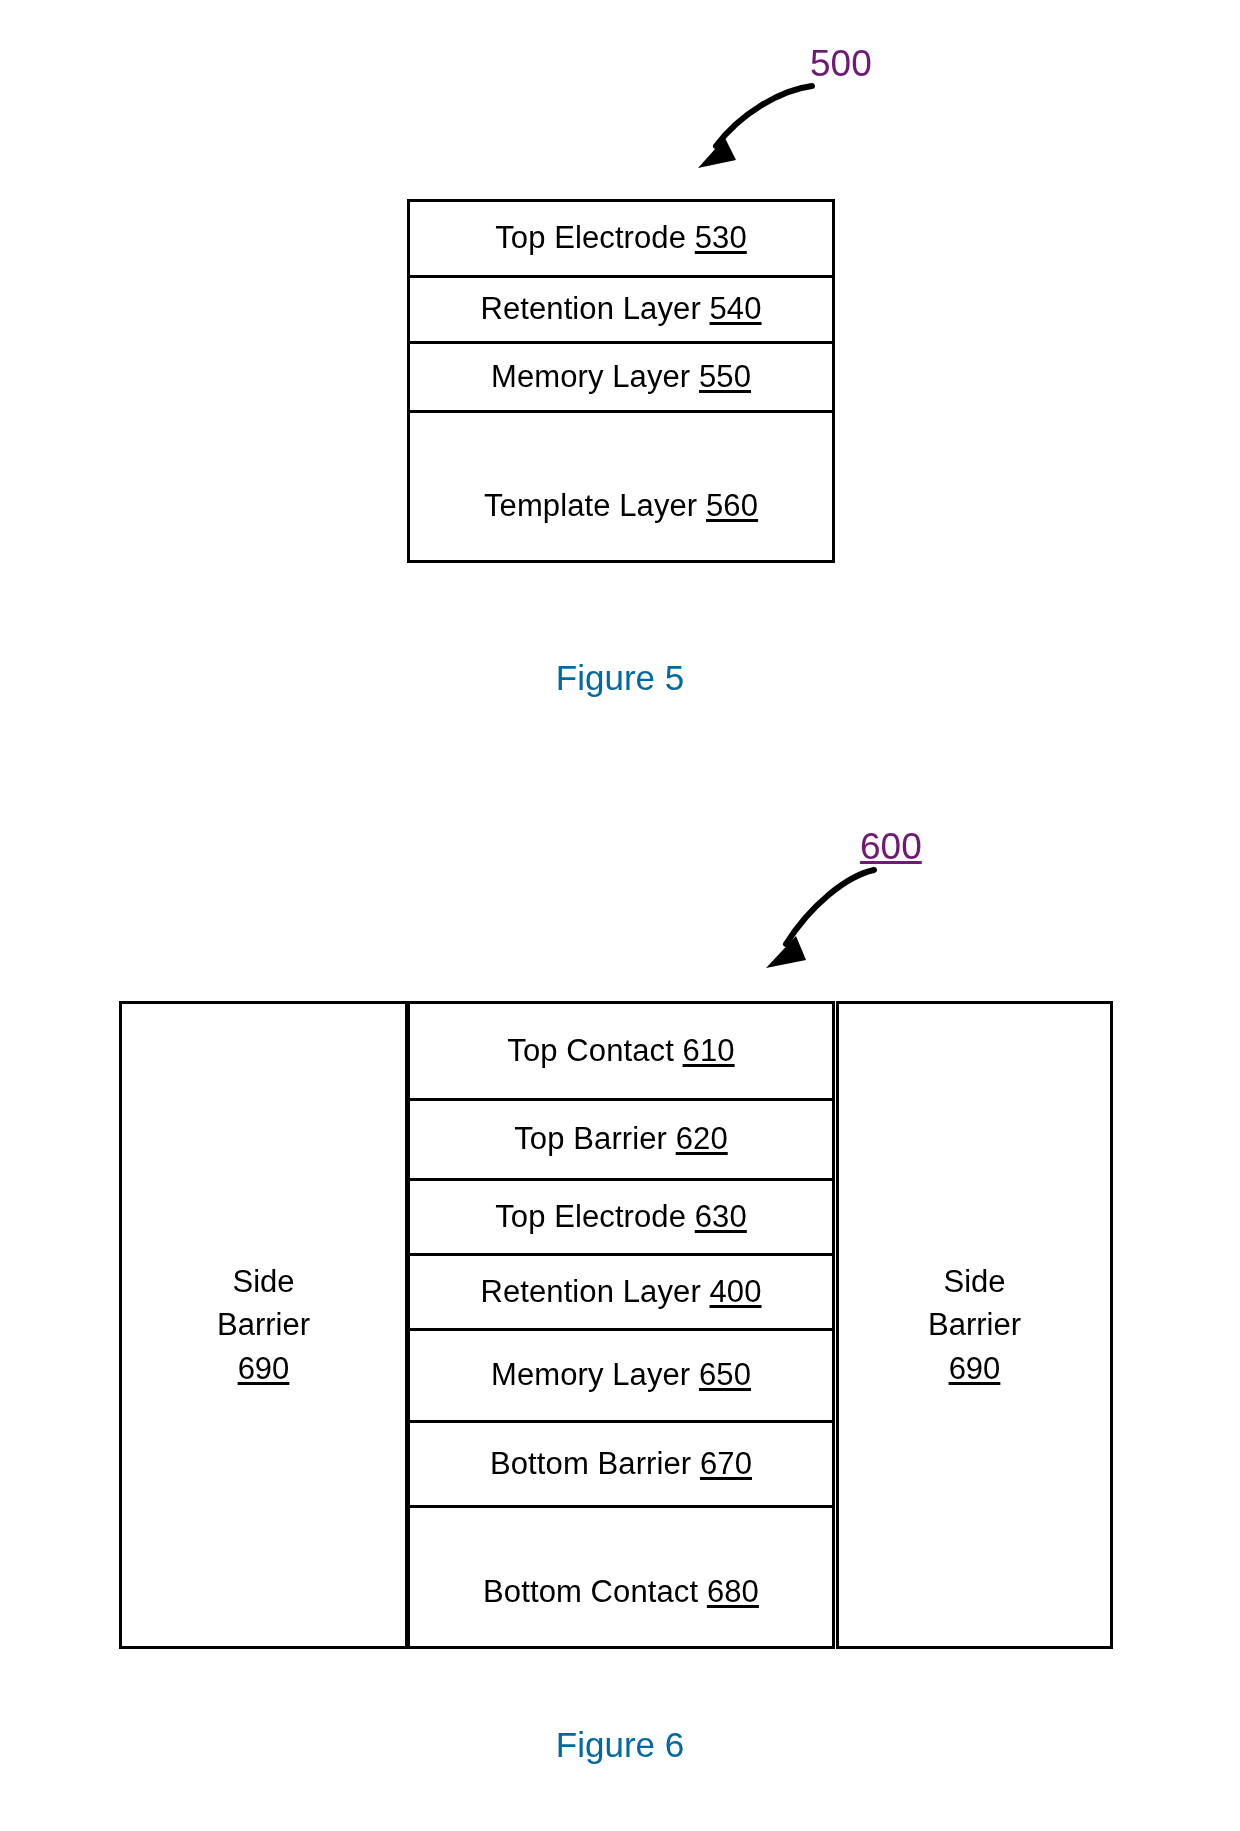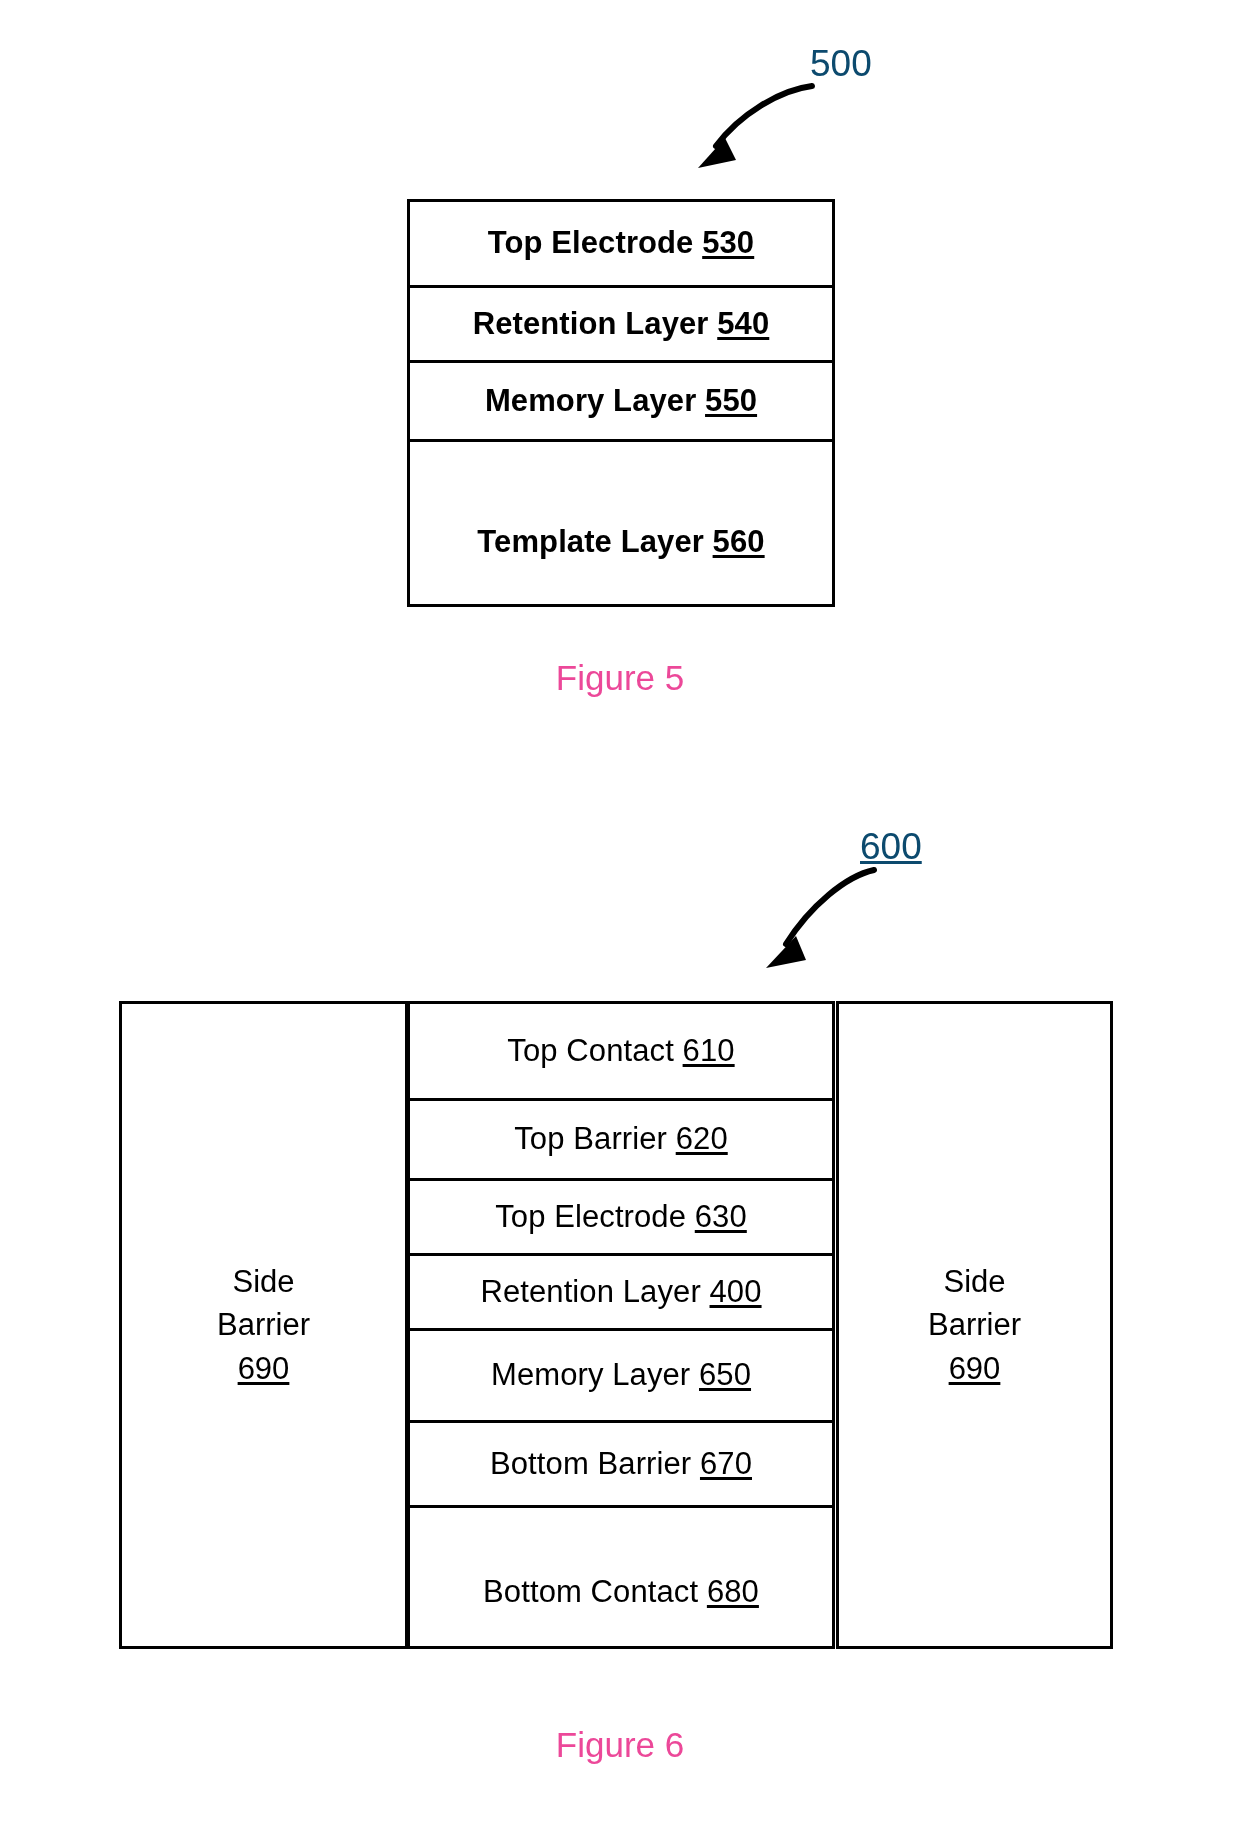--- a/index.html
+++ b/index.html
@@ -74,46 +74,45 @@
     line-height: 1.40;
     white-space: nowrap;
   }
 
   
   .callout {
     position: absolute;
     font-size: 37px;
     line-height: 1;
     white-space: nowrap;
-    color: #0c4a6e;
+    color: #701a75;
   }
 
   
   .arrow-svg {
     position: absolute;
     pointer-events: none;
   }
 
   
   .caption {
     position: absolute;
     font-size: 35px;
     line-height: 1;
     white-space: nowrap;
     text-align: center;
-    color: #ec4899;
+    color: #0369a1;
   }
 
   
   #fig5-stack {
     left: 407px;
     top: 199px;
     width: 428px;
-    height: 408px;
-    font-weight: bold;
+    height: 364px;
   }
   #fig5-stack .r0 { height: 97px; }
   #fig5-stack .r1 { height: 84px; }
   #fig5-stack .r2 { height: 88px; }
   #fig5-stack .r3 { height: 139px; }
 
   #fig5-callout { left: 810px; top: 45px; }
   #fig5-arrow   { left: 590px; top: 80px; width: 240px; height: 90px; }
   #fig5-caption { left: 0px; top: 660px; width: 1240px; }
 

